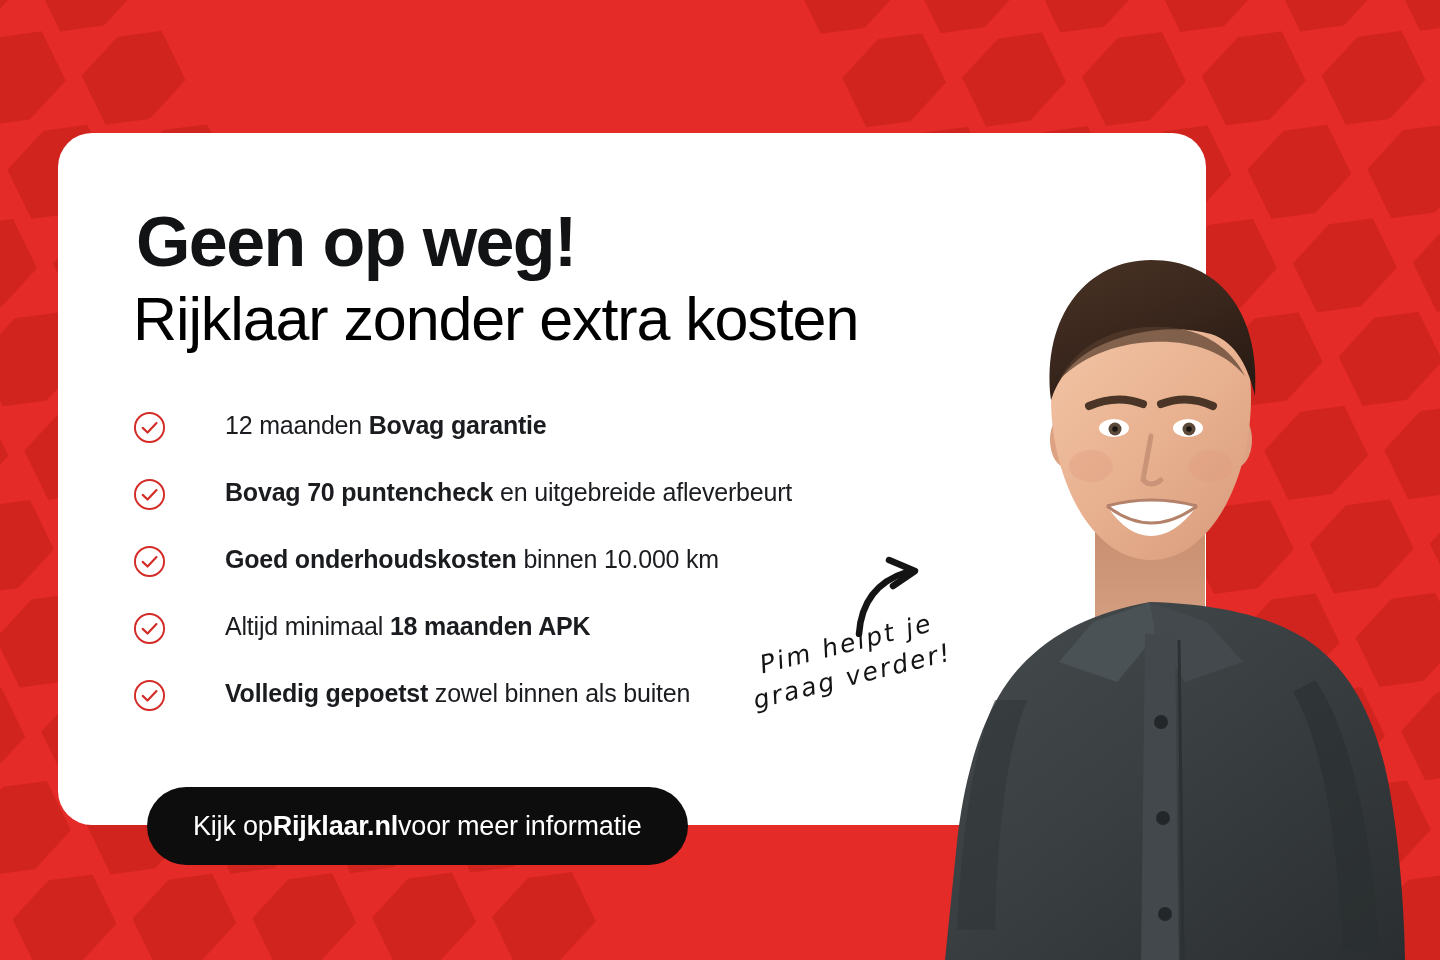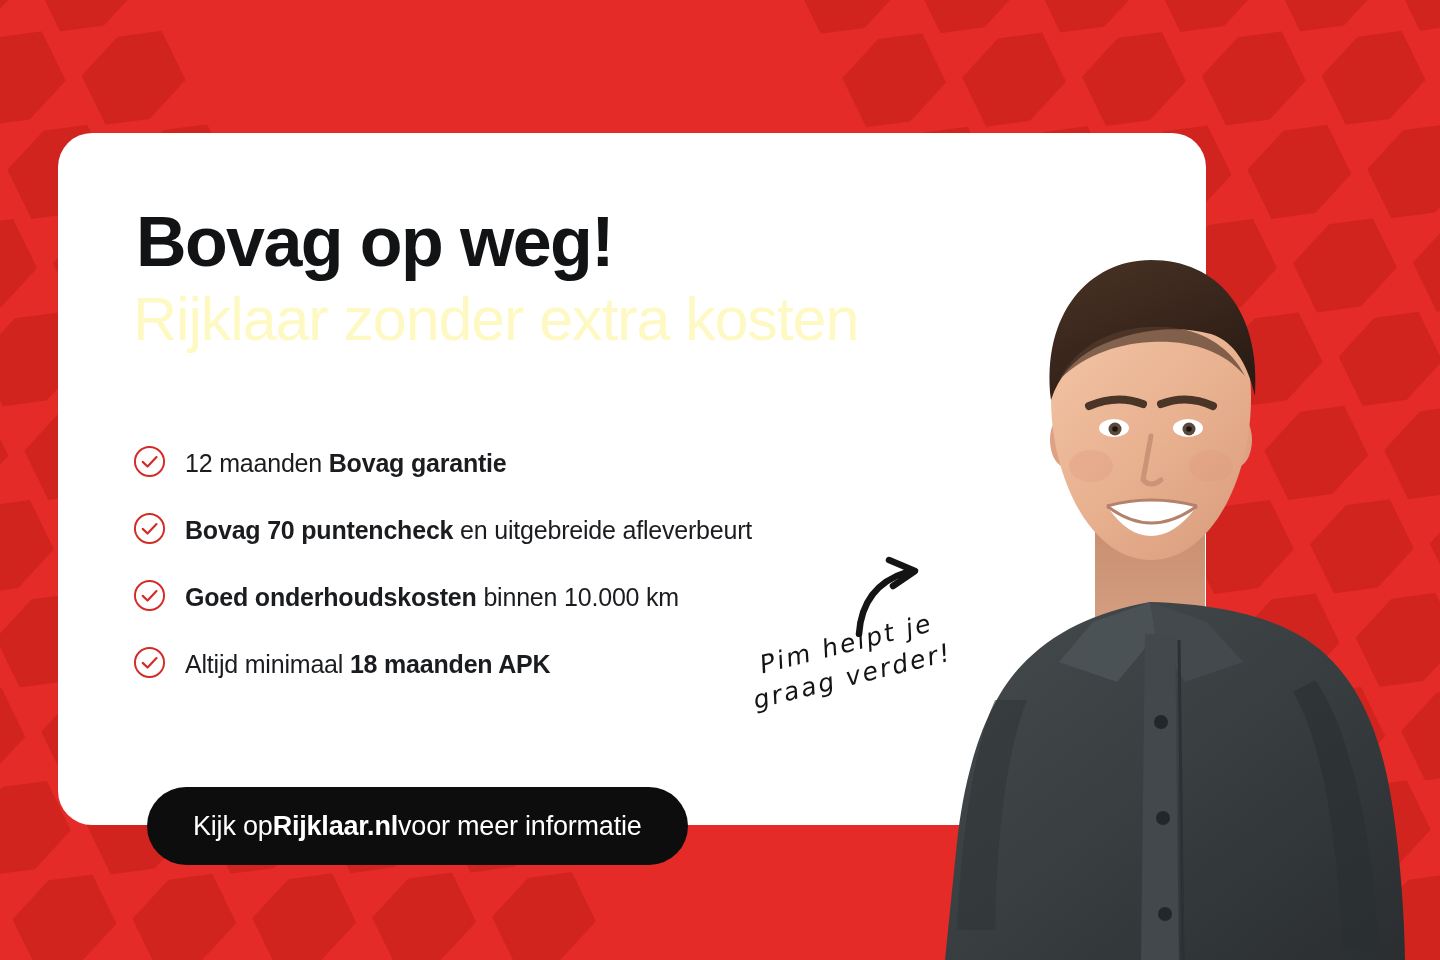--- a/index.html
+++ b/index.html
@@ -73,37 +73,38 @@
     line-height: 1.04;
     white-space: nowrap;
   }
   .subhead {
     position: absolute;
     left: 133px;
     top: 285px;
     font-size: 61px;
     font-weight: 400;
     letter-spacing: -1.1px;
-    color: #fef9c3;
+    color: #000000;
     line-height: 1.12;
     white-space: nowrap;
   }
 
   
   .checklist {
     position: absolute;
     left: 133px;
     top: 411px;
     width: 760px;
   }
   .check-row {
     position: relative;
     height: 67px;
     display: flex;
-    align-items: flex-end;
+    align-items: flex-start;
+    gap: 40px;
   }
   .check-icon {
     flex: 0 0 auto;
     width: 33px;
     height: 33px;
     margin-right: 19px;
   }
   .check-icon svg { display: block; }
   .check-text {
     font-size: 25px;
@@ -389,21 +390,21 @@
         <path d="M262 276 Q 306 264 352 276 Q 330 306 306 306 Q 282 306 262 276 Z" fill="#FFFFFF"></path>
         <path d="M262 276 Q 306 264 352 276" stroke="#B4826A" stroke-width="3" fill="none"></path>
         <path d="M262 276 Q 306 310 352 276" stroke="#B4826A" stroke-width="3" fill="none"></path>
 
         <ellipse cx="246" cy="236" rx="22" ry="16" fill="#E09C7E" opacity="0.35"></ellipse>
         <ellipse cx="366" cy="236" rx="22" ry="16" fill="#E09C7E" opacity="0.35"></ellipse>
       </g>
     </svg>
   </div>
 
-  <div class="headline">Bovag op weg!</div>
+  <div class="headline">Geen op weg!</div>
   <div class="subhead">Rijklaar zonder extra kosten</div>
 
   <div class="checklist" id="checklist">
       <div class="check-row">
         <span class="check-icon">
           <svg viewBox="0 0 34 34" width="33" height="33">
             <circle cx="17" cy="17" r="15" fill="none" stroke="#D32B26" stroke-width="2"></circle>
             <path d="M10 17.4 L15 22.2 L24.2 12.4" fill="none" stroke="#D32B26" stroke-width="2.2" stroke-linecap="round" stroke-linejoin="round"></path>
           </svg>
         </span>
@@ -429,20 +430,29 @@
       </div>
       <div class="check-row">
         <span class="check-icon">
           <svg viewBox="0 0 34 34" width="33" height="33">
             <circle cx="17" cy="17" r="15" fill="none" stroke="#D32B26" stroke-width="2"></circle>
             <path d="M10 17.4 L15 22.2 L24.2 12.4" fill="none" stroke="#D32B26" stroke-width="2.2" stroke-linecap="round" stroke-linejoin="round"></path>
           </svg>
         </span>
         <span class="check-text">Altijd minimaal <b>18 maanden APK</b></span>
       </div>
+      <div class="check-row">
+        <span class="check-icon">
+          <svg viewBox="0 0 34 34" width="33" height="33">
+            <circle cx="17" cy="17" r="15" fill="none" stroke="#D32B26" stroke-width="2"></circle>
+            <path d="M10 17.4 L15 22.2 L24.2 12.4" fill="none" stroke="#D32B26" stroke-width="2.2" stroke-linecap="round" stroke-linejoin="round"></path>
+          </svg>
+        </span>
+        <span class="check-text"><b>Volledig gepoetst</b> zowel binnen als buiten</span>
+      </div>
     </div>
 
   <svg class="note-arrow" viewBox="0 0 100 85" xmlns="http://www.w3.org/2000/svg">
     <path d="M14 82 C 16 52 30 30 62 20" stroke="#141414" stroke-width="6.5" fill="none" stroke-linecap="round"></path>
     <path d="M44 8 L 70 19 L 48 34" stroke="#141414" stroke-width="6.5" fill="none" stroke-linecap="round" stroke-linejoin="round"></path>
   </svg>
 
   <div class="note">
     <div class="note-l1">Pim helpt je</div>
     <div class="note-l2">graag verder!</div>

